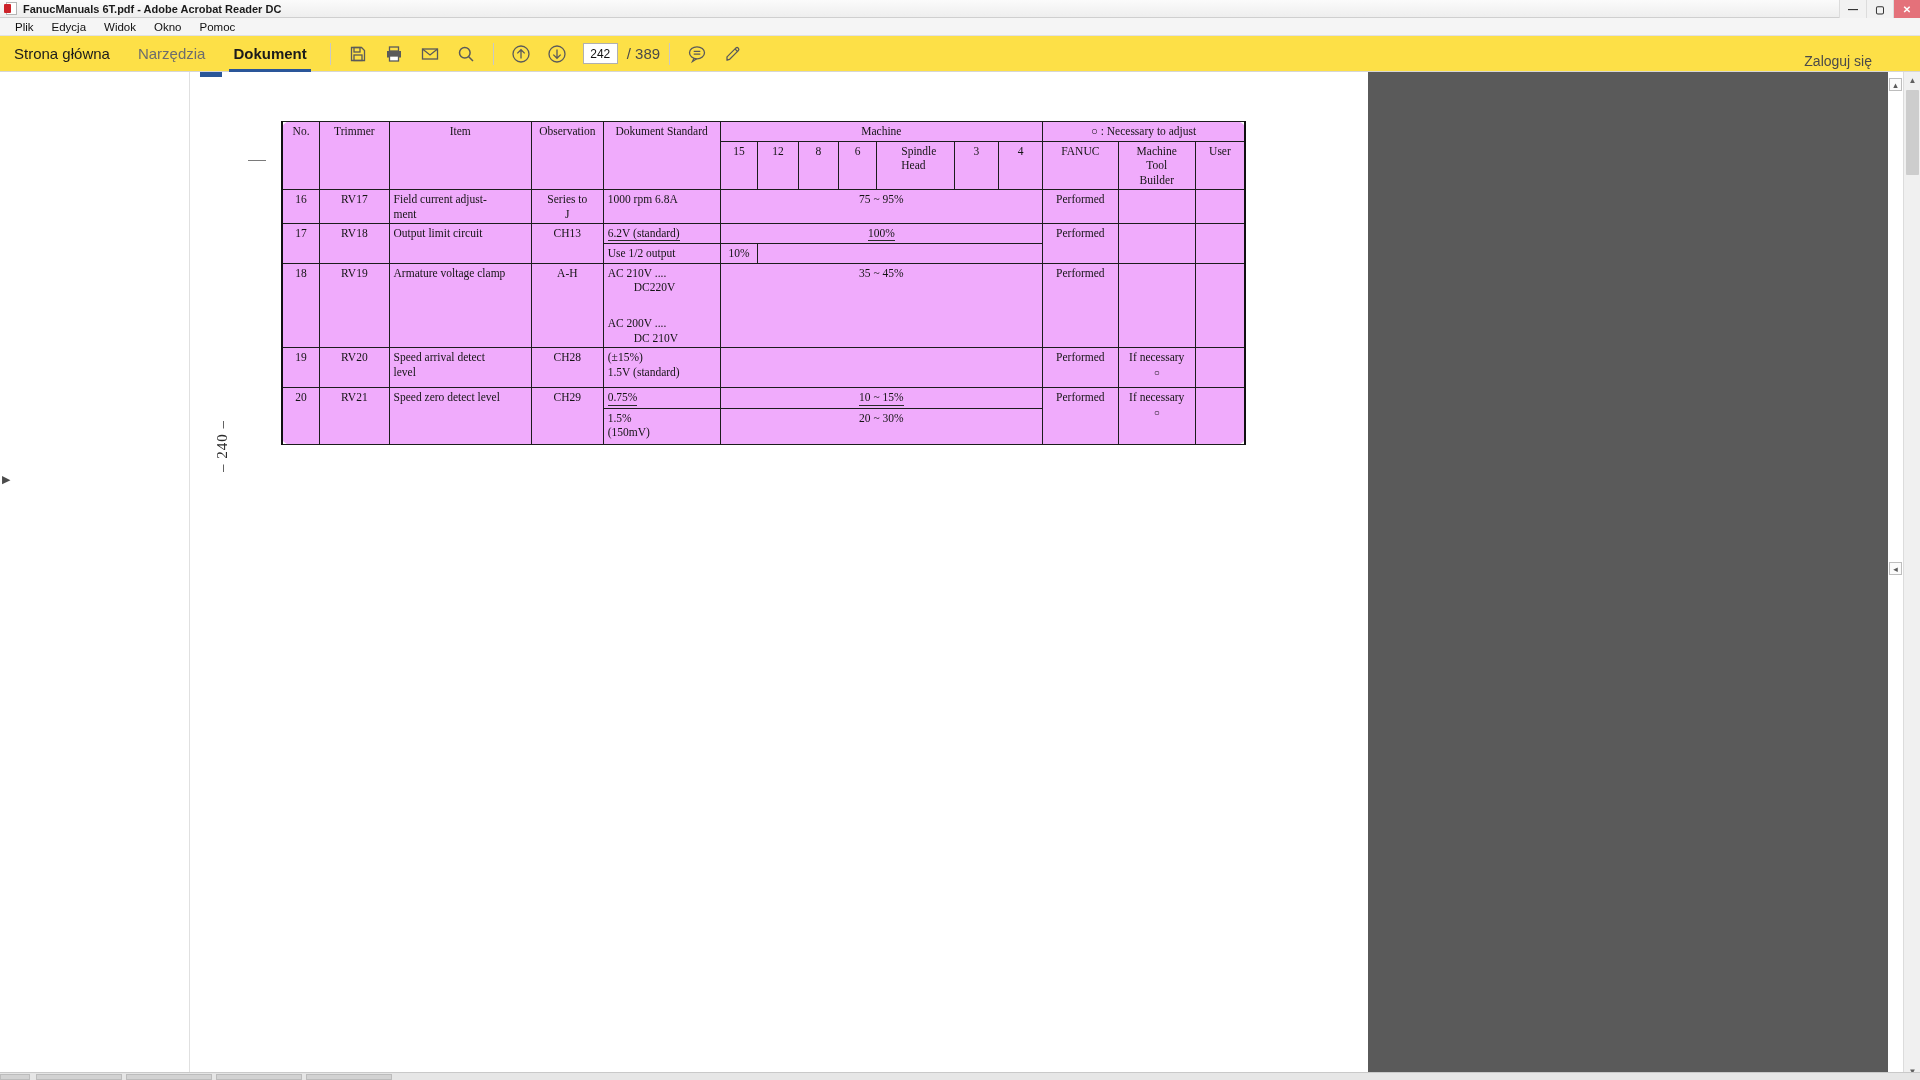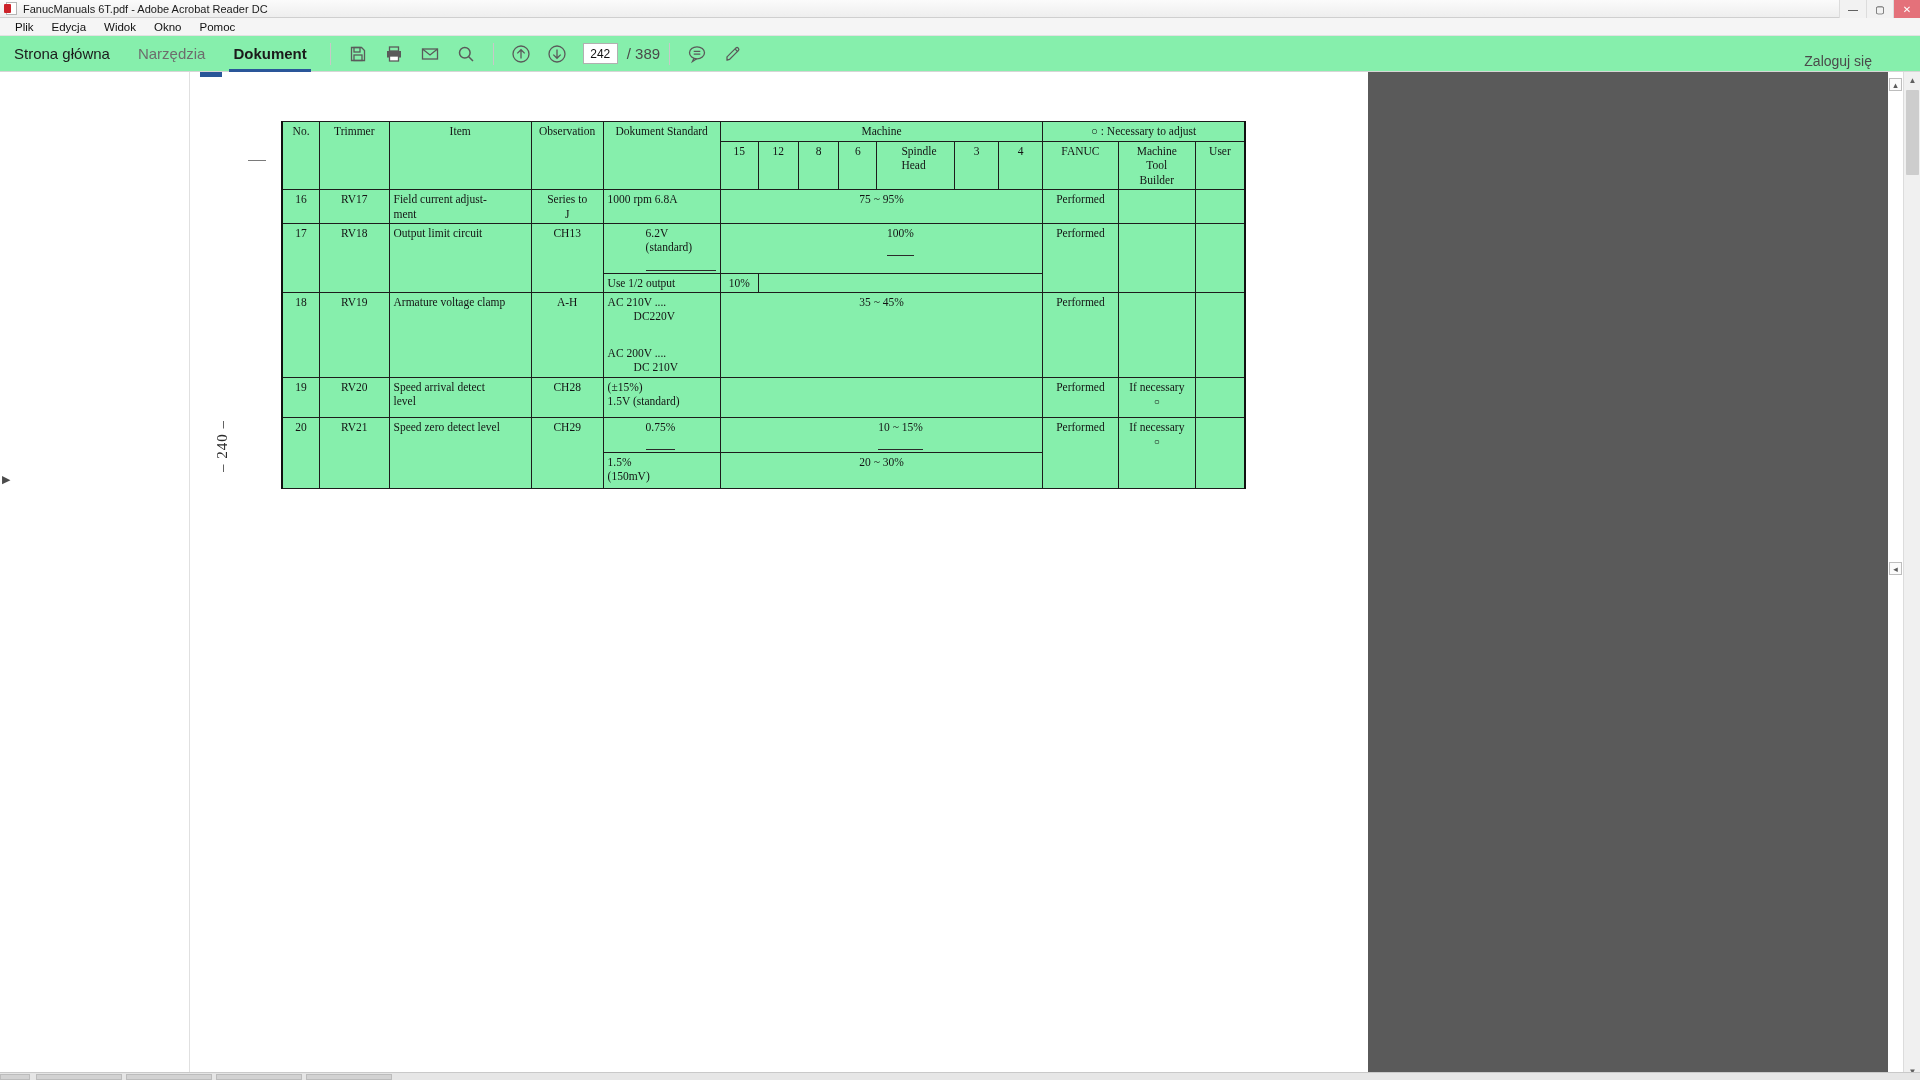--- a/index.html
+++ b/index.html
@@ -9,21 +9,21 @@
     background:#ffffff;
     font-size:13px;
     color:#222;
   }
 
   
   .titlebar{
     position:absolute; left:0; top:0; width:1920px; height:18px;
     background:linear-gradient(#fbfbfb,#eeeeee);
     border-bottom:1px solid #cfcfcf;
-    display:flex; align-items:center;
+    display:flex; align-items:center;font-weight:bold;
   }
   .tb-icon{
     width:14px;height:13px;margin-left:4px;margin-right:5px;
     position:relative;flex:none;
   }
   .tb-icon .pg{position:absolute;left:2px;top:0;width:11px;height:13px;background:#fff;border:1px solid #b5b5b5;}
   .tb-icon .red{position:absolute;left:0;top:2px;width:7px;height:9px;background:#cc2229;border-radius:1px;}
   .tb-title{font-size:11px;color:#1a1a1a;white-space:nowrap;}
   .tb-btns{position:absolute;right:0;top:0;display:flex;height:18px;}
   .tb-btn{width:27px;height:18px;display:flex;align-items:center;justify-content:center;
@@ -41,21 +41,21 @@
   .menubar{
     position:absolute;left:0;top:18px;width:1920px;height:18px;
     background:#f5f5f5;border-bottom:1px solid #e2e2e2;
     display:flex;align-items:center;padding-left:6px;
   }
   .menu-item{font-size:11.5px;color:#101010;padding:0 9px;line-height:18px;cursor:default;}
 
   
   .toolbar{
     position:absolute;left:0;top:36px;width:1920px;height:36px;
-    background:#86efac;border-bottom:1px solid #d6d6d6;
+    background:#fde047;border-bottom:1px solid #d6d6d6;
     display:flex;align-items:center;
   }
   .tab{
     font-size:15px;color:#6d6d6d;padding:0 14px;height:36px;display:flex;align-items:center;
     position:relative;white-space:nowrap;
   }
   .tab.active{color:#1b1b1b;font-weight:bold;}
   .tab.home{color:#1b1b1b;}
   .tab.active:after{
     content:"";position:absolute;left:10px;right:10px;bottom:0;height:3px;background:#2a5699;
@@ -134,34 +134,35 @@
   .dash-mark{position:absolute;left:58px;top:88px;width:18px;height:1px;background:#7a7a7a;}
 
   
   table.fanuc{
     position:absolute; left:91px; top:49px;
     width:965px;
     border-collapse:collapse;
     font-family:"Liberation Serif", serif;
     font-size:11.5px;
     color:#141414;
-    background:#86efac;
+    background:#f0abfc;
+    border-radius:10px;
   }
   table.fanuc td, table.fanuc th{
     border:1px solid #1c1c1c;
     padding:2px 4px;
     vertical-align:top;
     font-weight:normal;
     line-height:1.25;
   }
   table.fanuc .outer-l{border-left:2px solid #111;}
   table.fanuc .outer-r{border-right:2px solid #111;}
   .ctr{text-align:center;}
   .mid{vertical-align:middle;}
-  .und{border-bottom:1px solid #2b2b2b; display:inline-block; padding-bottom:15px;margin-left:38px;}
+  .und{border-bottom:1px solid #2b2b2b; display:inline-block; padding-bottom:0px;}
   .circ{font-size:10px;line-height:1;}
   .ind{padding-left:26px;font-family:Liberation Serif, serif;}
 
   
   .taskbar{
     position:absolute;left:0;bottom:0;width:1920px;height:8px;background:#e6e6e6;
     border-top:1px solid #c9c9c9;
   }
   .tk{position:absolute;top:1px;height:6px;background:#d2d2d2;border:1px solid #bcbcbc;}
 </style>

